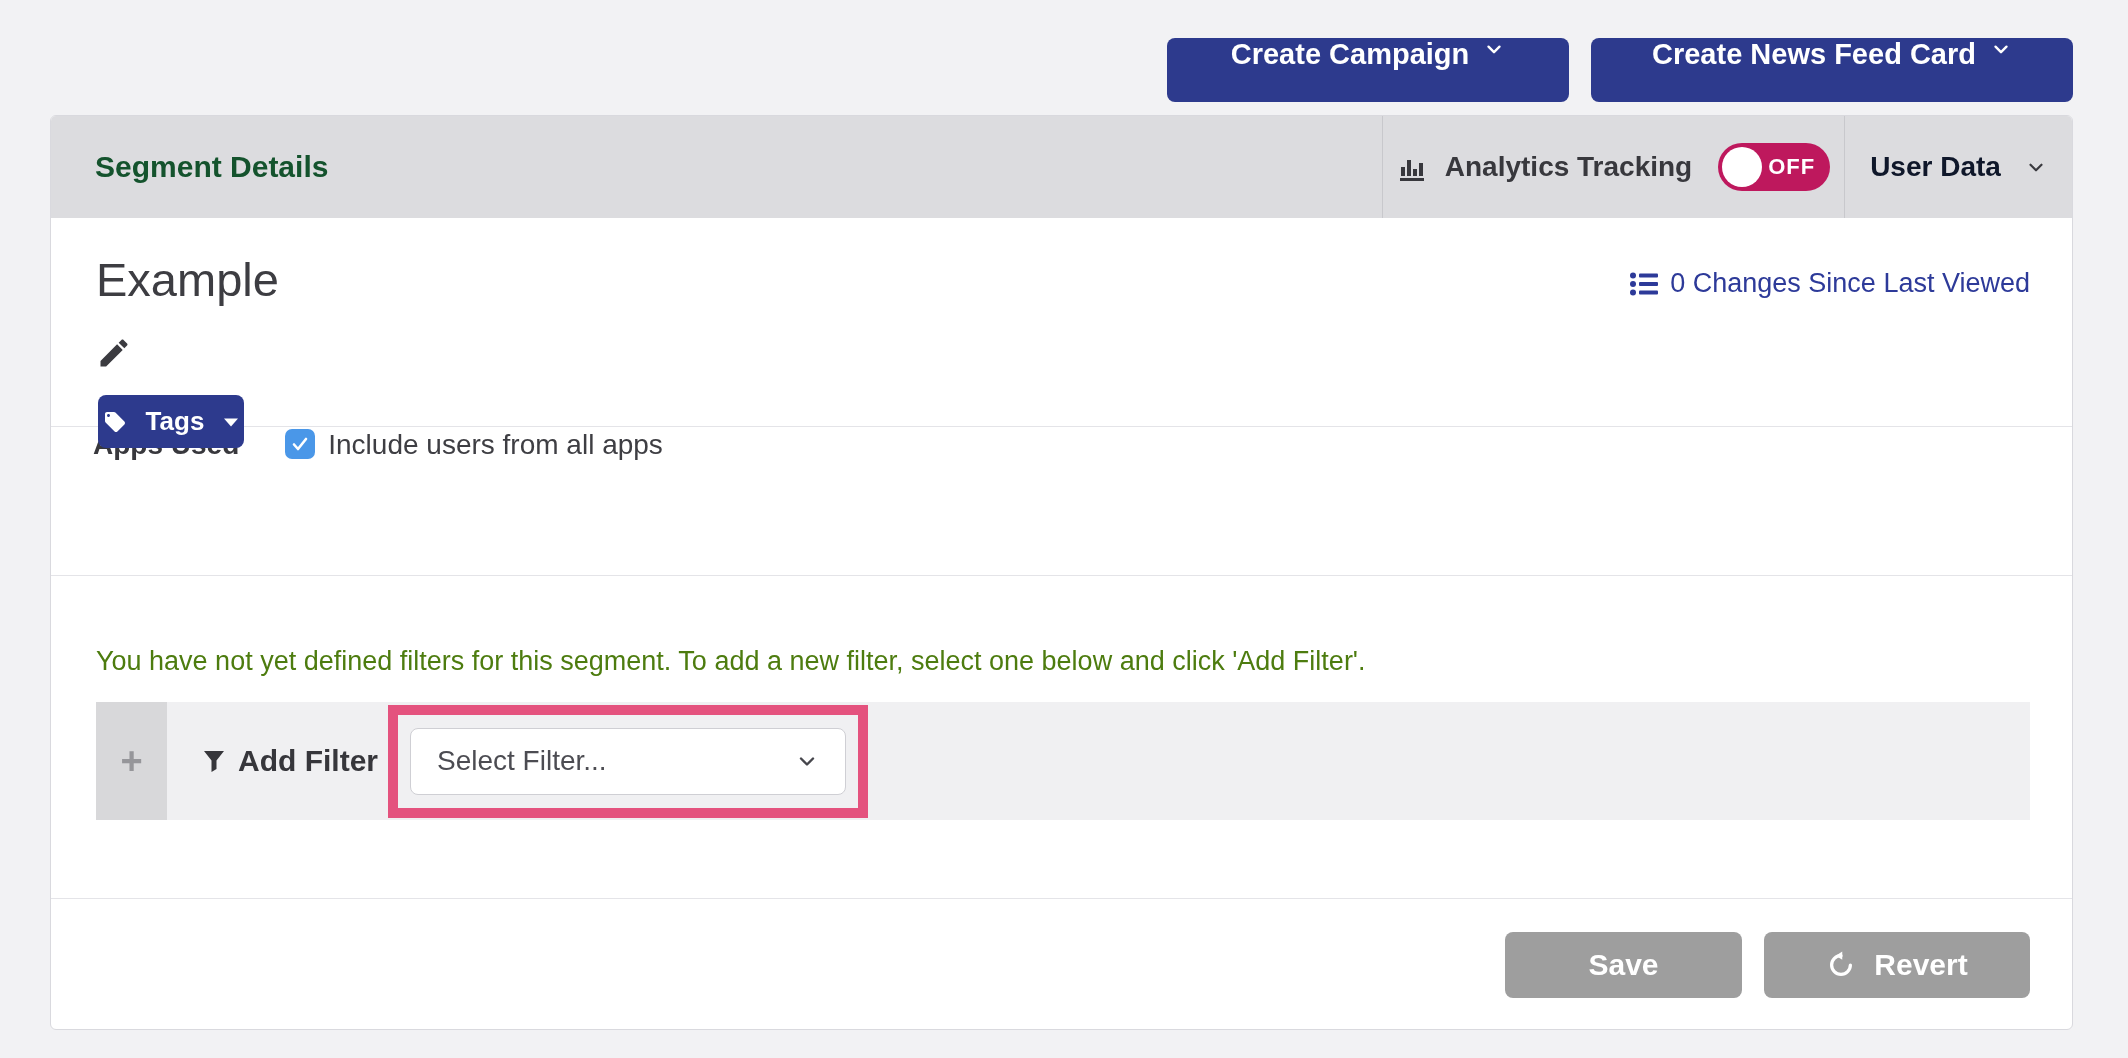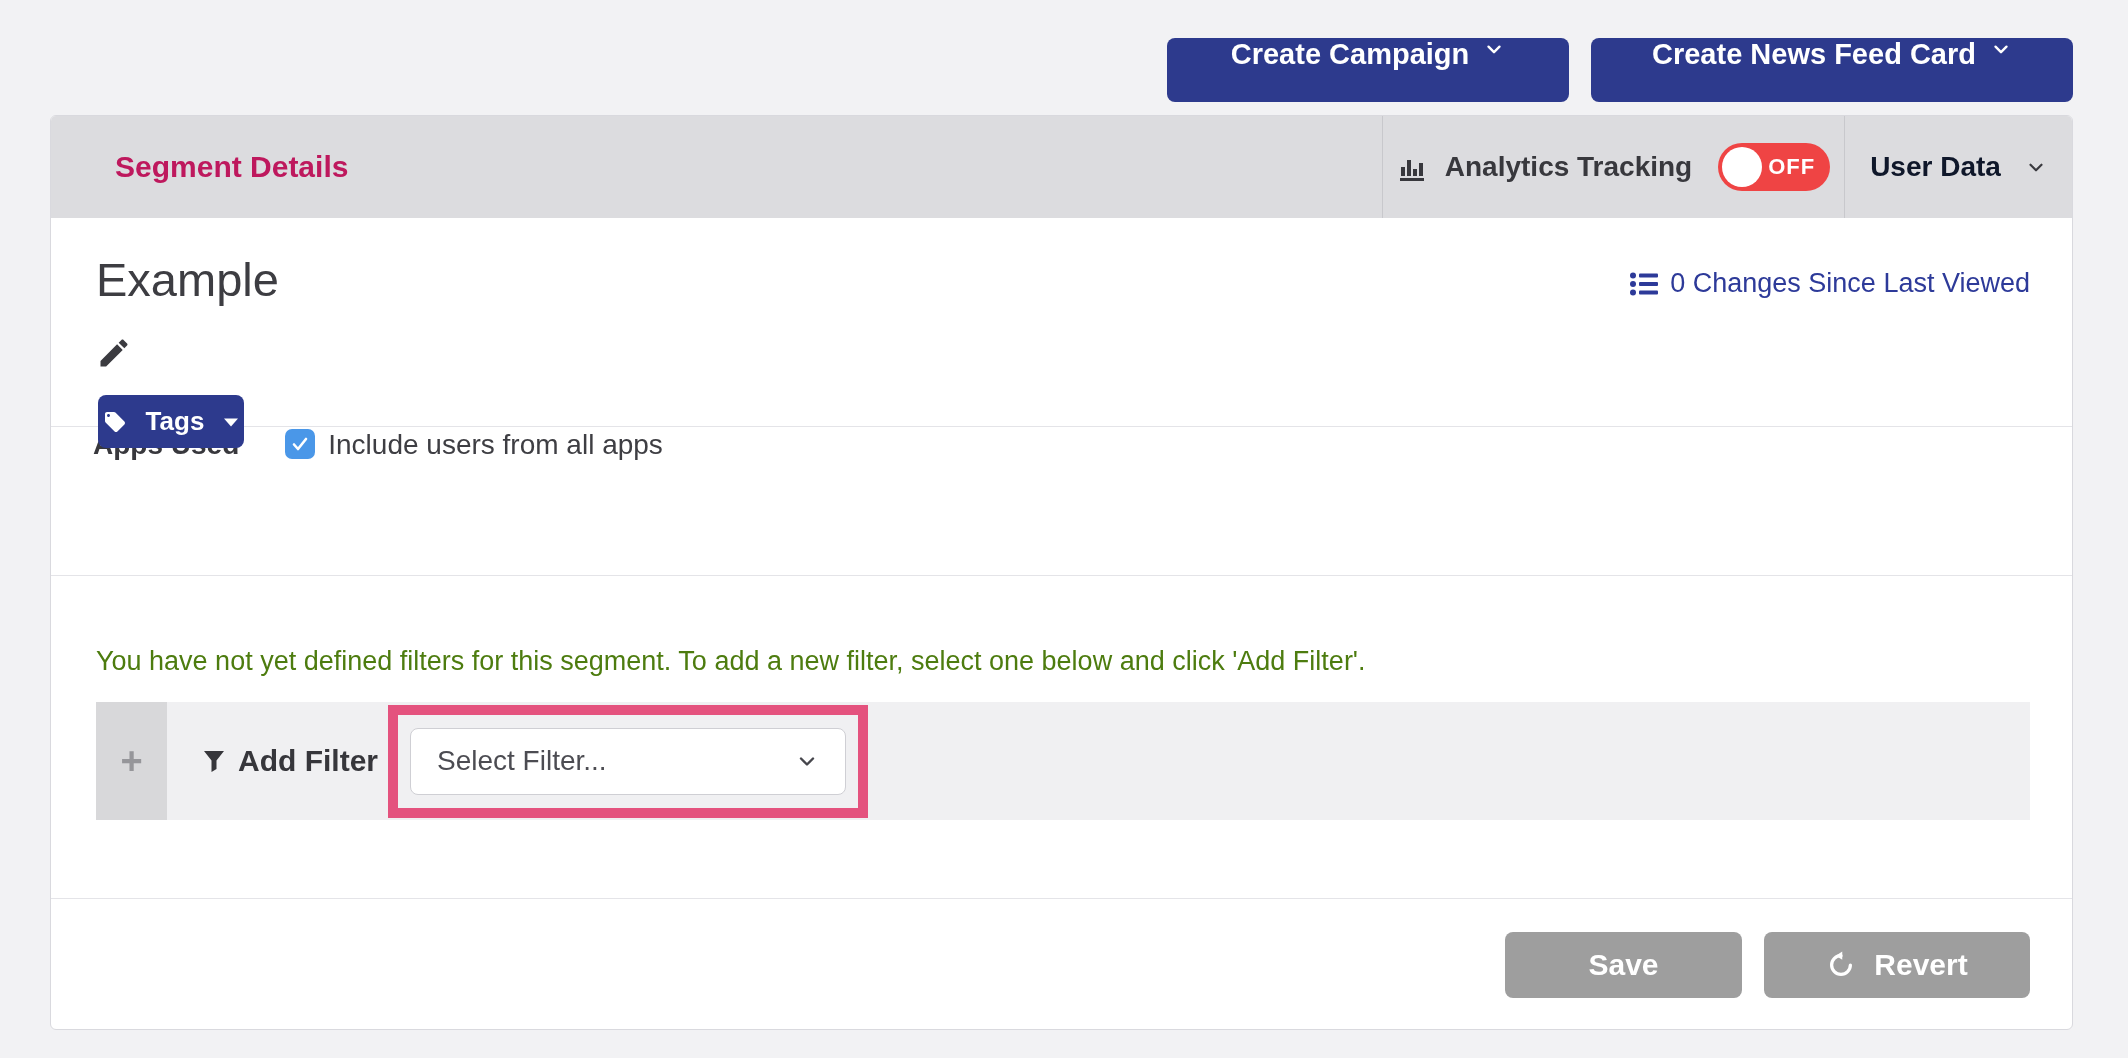--- a/index.html
+++ b/index.html
@@ -48,38 +48,38 @@
   .card-header {
     height: 102px;
     background: #dcdcdf;
     display: flex;
     align-items: stretch;
   }
   .header-title {
     flex: 1;
     display: flex;
     align-items: center;
-    padding-left: 64px;
+    padding-left: 44px;
     font-size: 30px;
     font-weight: bold;
-    color: #be185d;
+    color: #14532d;
   }
   .analytics-block {
     width: 462px;
     border-left: 1px solid #c8c8cc;
     display: flex;
     align-items: center;
     justify-content: center;
     gap: 18px;
     cursor: pointer;
   }
   .analytics-label { font-size: 28px; font-weight: 600; color: #38383d; }
   .toggle {
     width: 112px; height: 48px;
-    background: #ef4444;
+    background: #be185d;
     border-radius: 24px;
     position: relative;
     display: flex;
     align-items: center;
     justify-content: flex-end;
     cursor: pointer;
     margin-left: 8px;
   }
   .toggle .knob {
     position: absolute;

